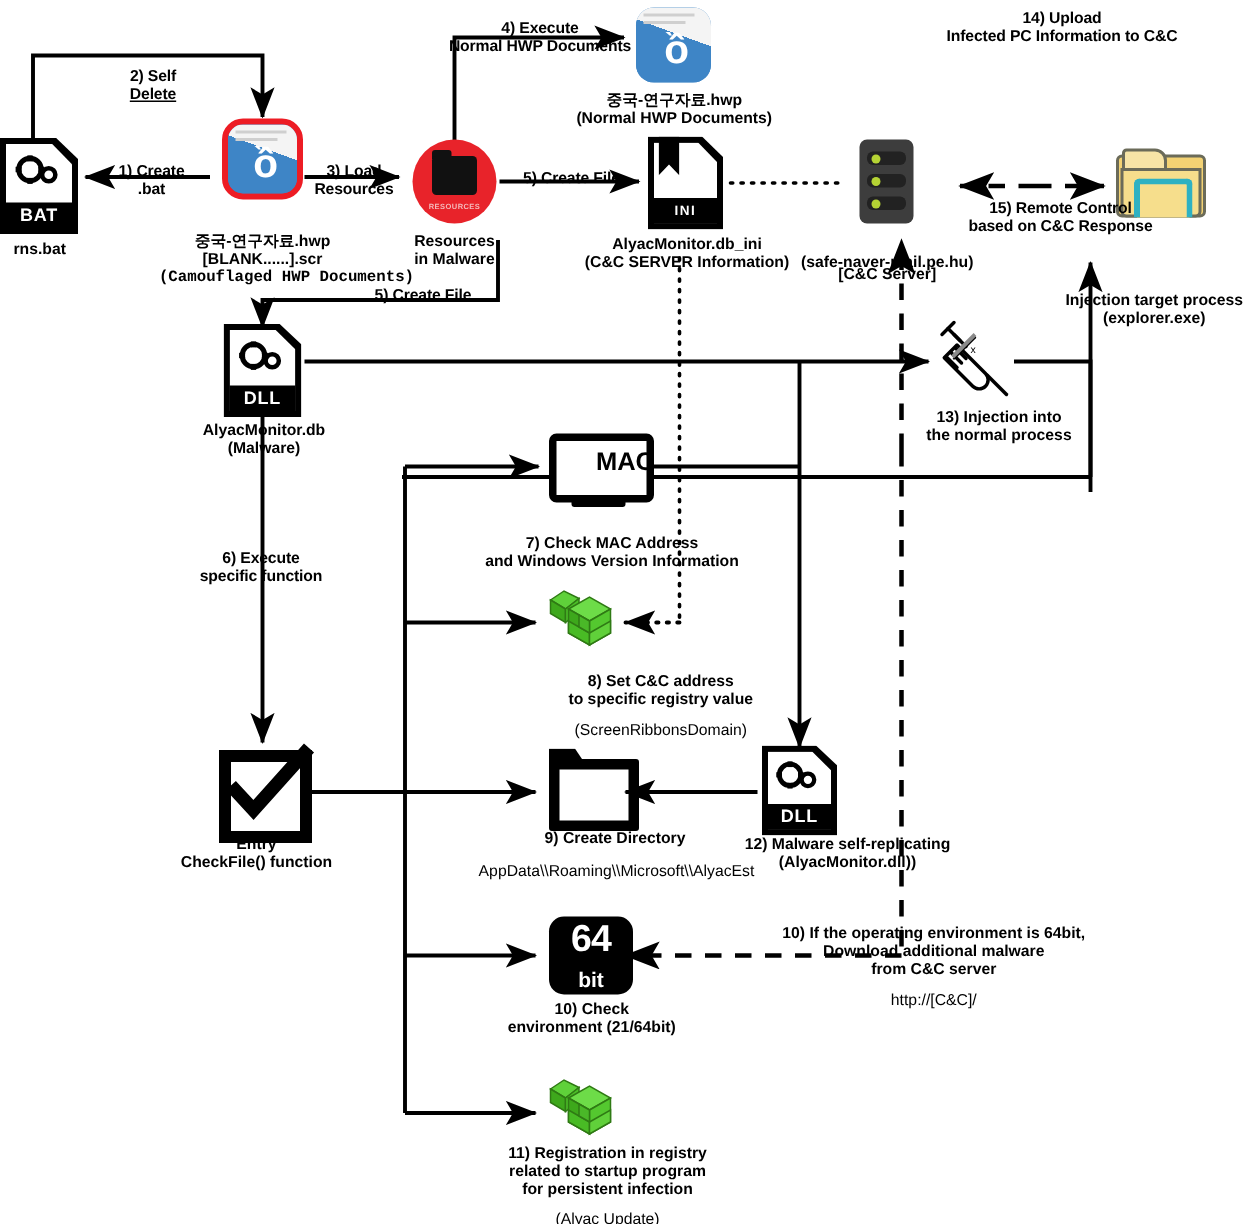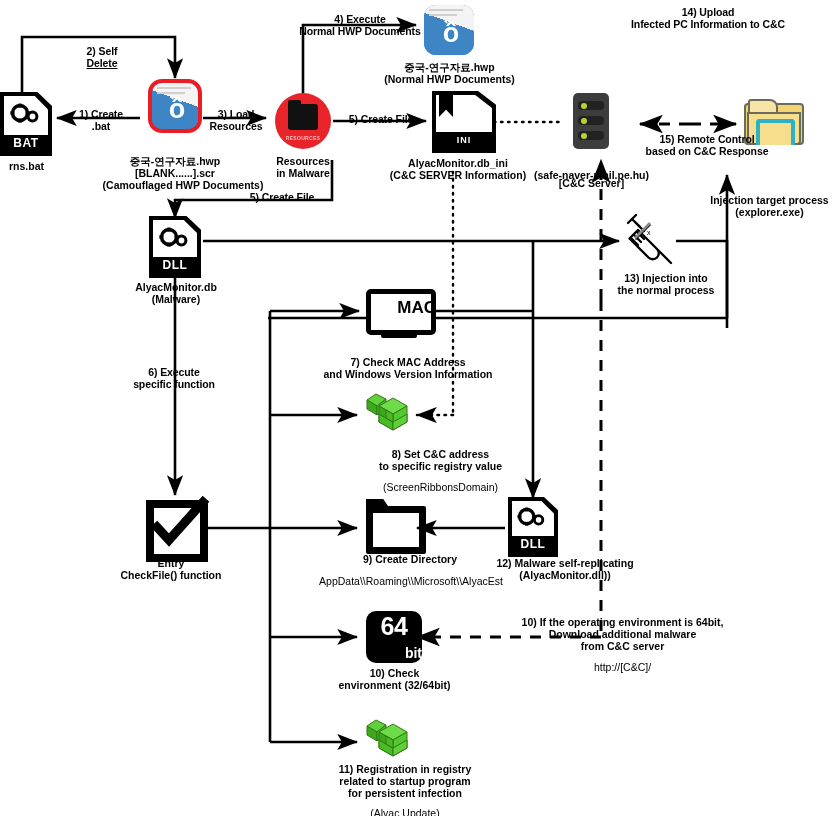--- a/index.html
+++ b/index.html
@@ -69,21 +69,21 @@
 
   
   .ofolder{position:relative;width:58px;height:44px;}
   .ofolder .o{position:absolute;left:0;top:0;width:46px;height:34px;border:7px solid #000;border-radius:2px;}
   .ofolder .tb{position:absolute;left:0;top:-7px;width:24px;height:10px;background:#000;
      clip-path:polygon(0 0,72% 0,100% 100%,0 100%);}
 
   
   .bit64{position:relative;width:56px;height:52px;background:#000;border-radius:10px;color:#fff;}
   .bit64 .b{position:absolute;left:0;right:0;top:1px;text-align:center;font-size:25px;font-weight:bold;letter-spacing:-0.5px;}
-  .bit64 .s{position:absolute;left:0;right:0;bottom:2px;text-align:right;font-size:14px;font-weight:bold;}
+  .bit64 .s{position:absolute;left:0;right:0;bottom:2px;text-align:center;font-size:14px;font-weight:bold;}
 
   
   .cubes{position:relative;width:54px;height:48px;}
 
   
   .syringe{position:relative;width:58px;height:56px;}
 </style>
 </head>
 <body>
 
@@ -187,21 +187,21 @@
   <div class="node" style="left:148px;top:79px;">
     <div class="hwp redborder">
       <div class="diag"></div>
       <div class="l1"></div>
         <div class="l2"></div>
       <div class="glyph">ồ</div>
     </div>
   </div>
   <div class="cap" style="left:75px;top:155px;width:200px;">중국-연구자료.hwp</div>
   <div class="cap" style="left:75px;top:167px;width:200px;">[BLANK......].scr</div>
-  <div class="cap" style="left:83px;top:179px;width:200px;">(Camouflaged HWP Documents)</div>
+  <div class="cap" style="left:91px;top:179px;width:200px;font-family:Liberation Mono, monospace;">(Camouflaged HWP Documents)</div>
 
   <div class="node" style="left:275px;top:93px;">
     <div class="rescircle">
       <div class="tab"></div>
         <div class="folder"></div>
       <div class="txt">RESOURCES</div>
     </div>
   </div>
   <div class="cap" style="left:258px;top:155px;width:90px;">Resources</div>
   <div class="cap" style="left:258px;top:167px;width:90px;">in Malware</div>
@@ -211,21 +211,21 @@
       <div class="diag"></div>
       <div class="l1"></div>
         <div class="l2"></div>
       <div class="glyph">ồ</div>
     </div>
   </div>
   <div class="cap" style="left:362px;top:61px;width:175px;">중국-연구자료.hwp</div>
   <div class="cap" style="left:362px;top:73px;width:175px;">(Normal HWP Documents)</div>
 
   <div class="node" style="left:432px;top:91px;">
-    <div class="filedoc" style="width:64px;height:62px;border-radius:13px;">
+    <div class="filedoc" style="width:50px;height:62px;border-radius:13px;">
       <div class="page"></div>
         <div class="inner"></div>
       <div class="bm"></div>
       <div class="band small">INI</div>
     </div>
   </div>
   <div class="cap" style="left:378px;top:157px;width:160px;">AlyacMonitor.db_ini</div>
   <div class="cap" style="left:378px;top:169px;width:160px;">(C&amp;C SERVER Information)</div>
 
   <div class="node" style="left:573px;top:93px;">
@@ -349,21 +349,21 @@
   <div class="cap" style="left:470px;top:557px;width:190px;">12) Malware self-replicating</div>
   <div class="cap" style="left:470px;top:569px;width:190px;">(AlyacMonitor.dll))</div>
 
   <div class="node" style="left:366px;top:611px;">
     <div class="bit64">
       <div class="b">64</div>
       <div class="s">bit</div>
     </div>
   </div>
   <div class="cap" style="left:322px;top:667px;width:145px;">10) Check</div>
-  <div class="cap" style="left:312px;top:679px;width:165px;">environment (32/64bit)</div>
+  <div class="cap" style="left:312px;top:679px;width:165px;">environment (21/64bit)</div>
 
   <div class="cap" style="left:480px;top:616px;width:285px;">10) If the operating environment is 64bit,</div>
   <div class="cap" style="left:480px;top:628px;width:285px;">Download additional malware</div>
   <div class="cap norm" style="left:480px;top:661px;width:285px;">http://[C&amp;C]/</div>
   <div class="cap" style="left:480px;top:640px;width:285px;">from C&amp;C server</div>
 
   <div class="node" style="left:363px;top:716px;">
     <div class="cubes">
       <svg viewBox="0 0 54 48" width="54" height="48">
         <g stroke="#2f7a14" stroke-width="1">

